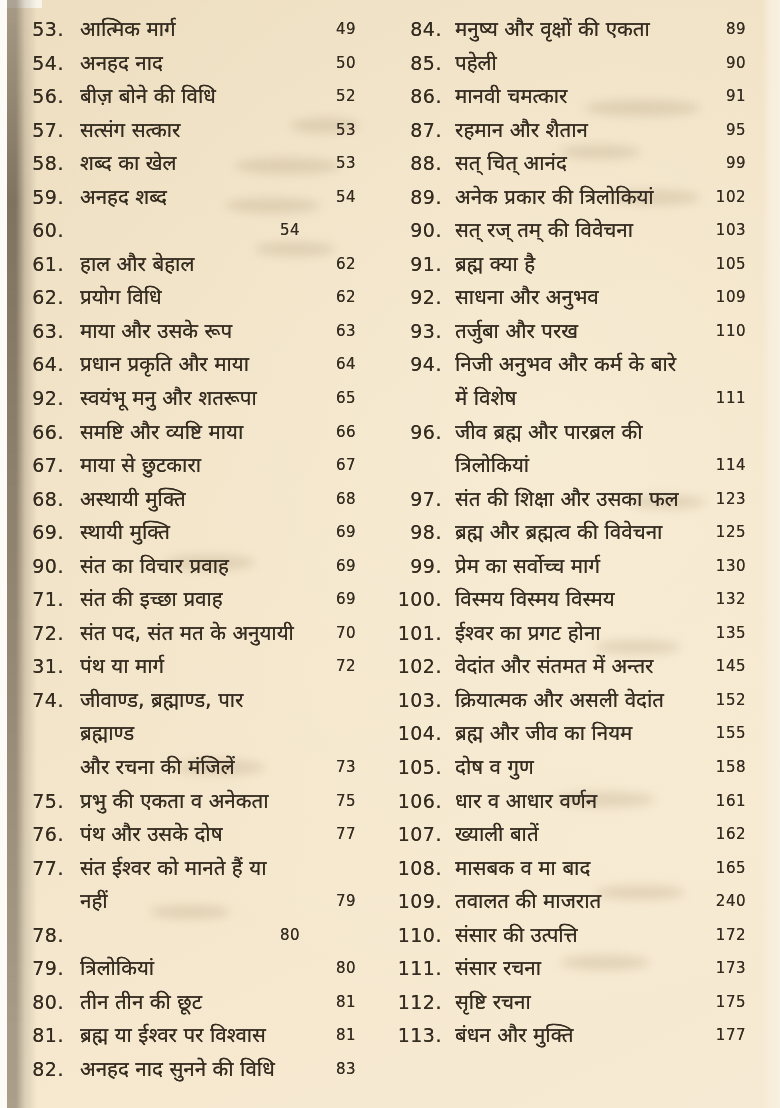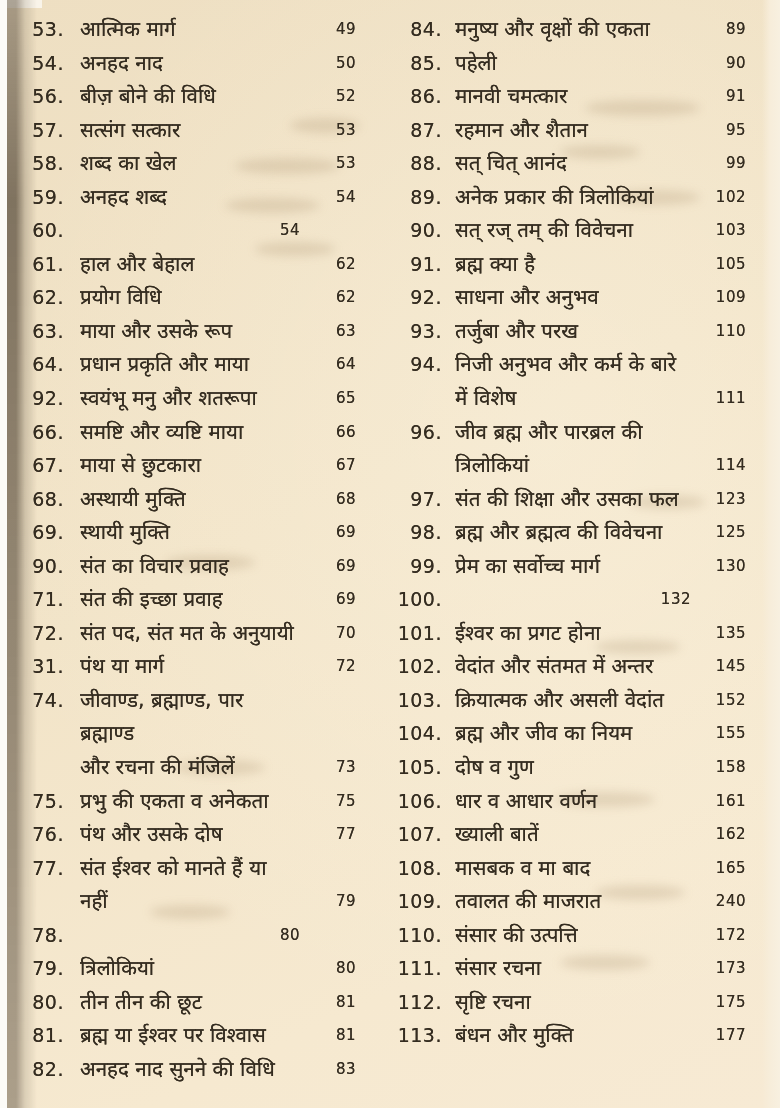--- a/index.html
+++ b/index.html
@@ -371,20 +371,21 @@
   </div>
 
   <div class="entry">
     <span class="num">99.</span>
     <span class="title">प्रेम का सर्वोच्च मार्ग</span>
     <span class="pg">130</span>
   </div>
 
   <div class="entry">
     <span class="num">100.</span>
+    <span class="title">विस्मय विस्मय विस्मय</span>
     <span class="pg">132</span>
   </div>
 
   <div class="entry">
     <span class="num">101.</span>
     <span class="title">ईश्वर का प्रगट होना</span>
     <span class="pg">135</span>
   </div>
 
   <div class="entry">

